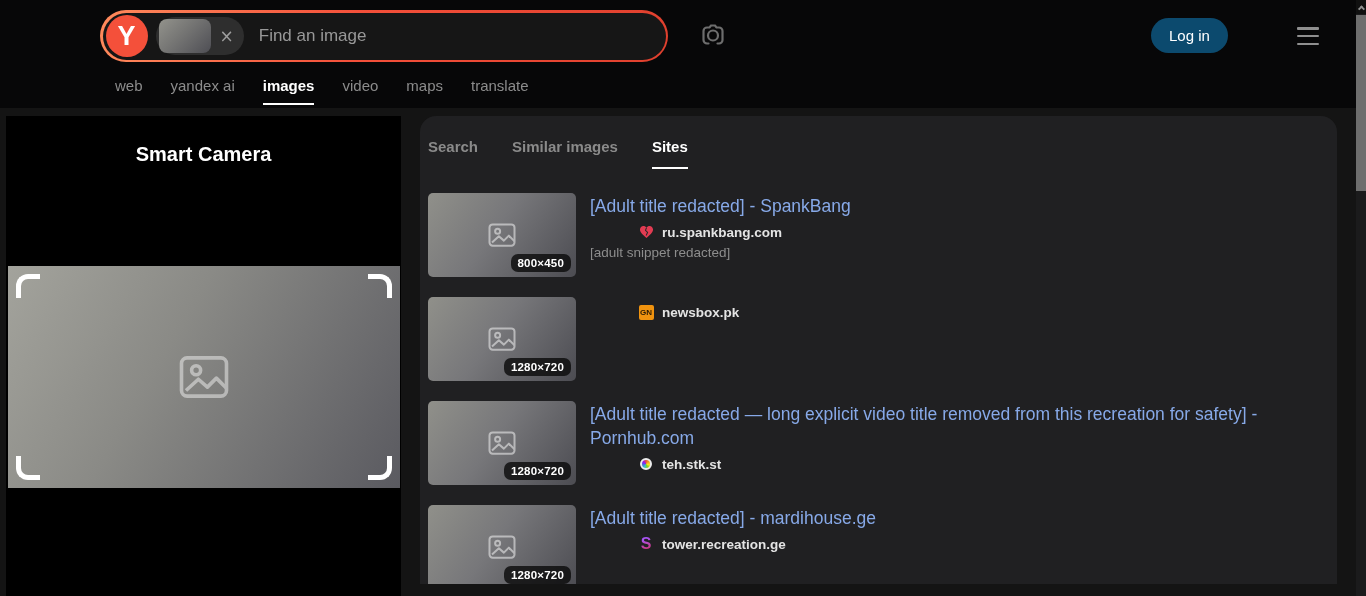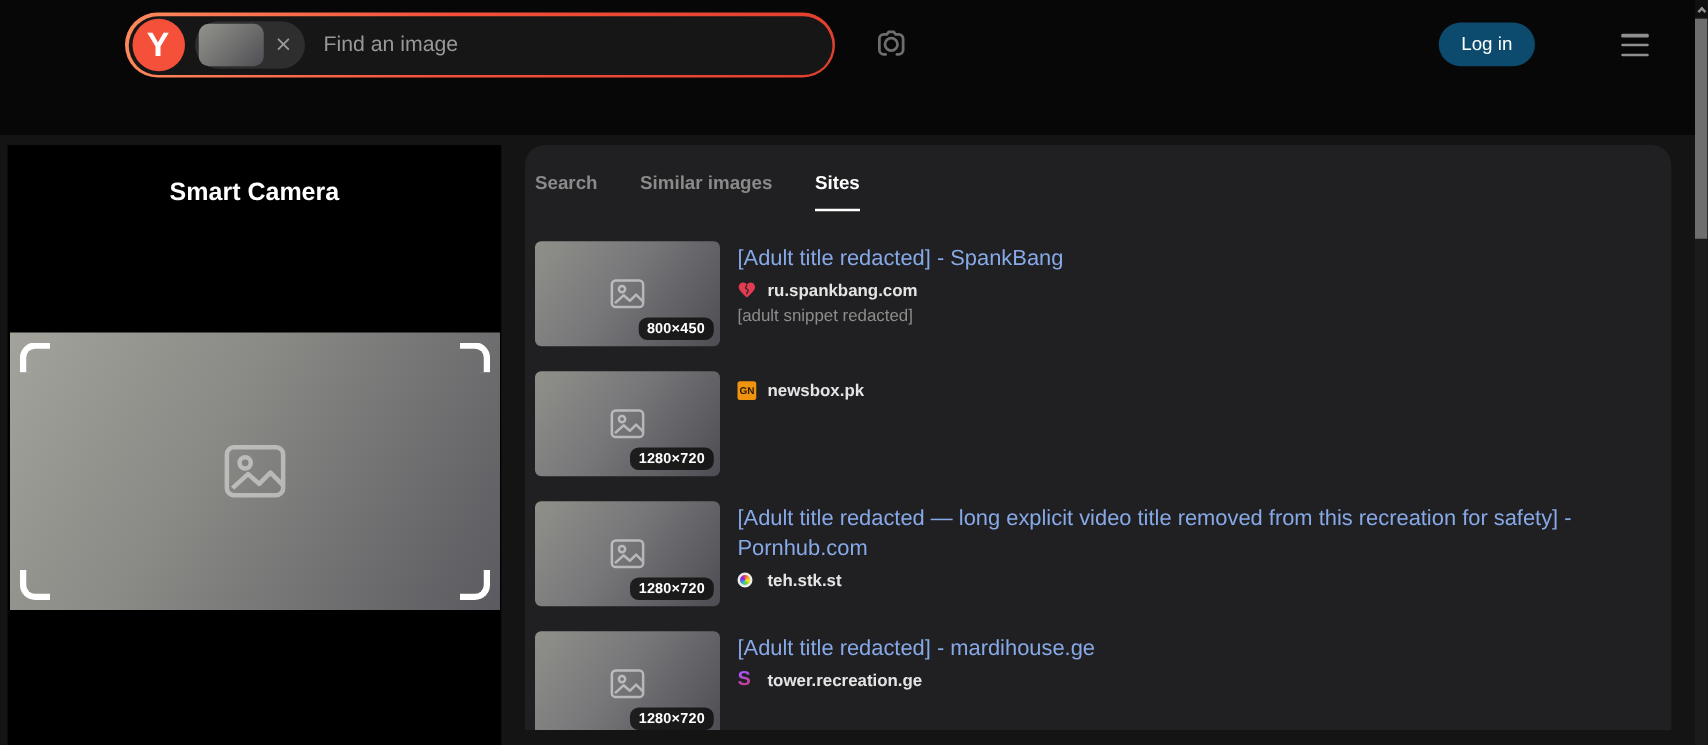--- a/index.html
+++ b/index.html
@@ -149,21 +149,21 @@
   .result-text { padding-top: 1px; min-width: 0; }
   .result-title {
     color: #87a9e8; font-size: 17.5px; line-height: 24px;
     max-width: 735px; cursor: pointer; text-decoration: none; display: block;
   }
   .domain-row { margin-top: 6px; display: flex; align-items: center; gap: 8px; }
   .domain { color: #e4e4e4; font-size: 13.5px; font-weight: bold; cursor: pointer; }
   .snippet { margin-top: 5px; color: #8d8d8d; font-size: 13.5px; }
 
   
-  .fav { width: 16px; height: 16px; display: flex; align-items: center; flex: 0 0 auto; }
+  .fav { width: 16px; height: 16px; display: flex; align-items: center; justify-content: center; flex: 0 0 auto; margin-left: 48px; }
   .fav-gn {
     width: 15px; height: 15px; border-radius: 2px;
     background: #f0930f; color: #2a1a05;
     font-size: 8px; font-weight: bold; letter-spacing: 0;
     display: flex; align-items: center; justify-content: center;
   }
   .fav-wheel {
     width: 12px; height: 12px; border-radius: 50%;
     border: 2px solid #ececec;
     background: conic-gradient(#e54d42, #f5a623, #f8e71c, #7ed321, #39c2c9, #4a6fd9, #9013fe, #e54d42);
@@ -221,20 +221,28 @@
   </div>
 
   <button class="login-btn">Log in</button>
 
   <div class="hamburger">
     <span></span>
       <span></span>
       <span></span>
   </div>
 
+  <div class="nav-tabs">
+    <div class="nav-tab">web</div>
+    <div class="nav-tab">yandex ai</div>
+    <div class="nav-tab active">images</div>
+    <div class="nav-tab">video</div>
+    <div class="nav-tab">maps</div>
+    <div class="nav-tab">translate</div>
+  </div>
 </div>
 
 <div class="smart-panel">
   <div class="smart-title">Smart Camera</div>
 
   <div class="query-preview">
     <svg class="ph-icon" width="54" height="54" viewBox="0 0 24 24" fill="none">
       <rect x="2" y="3.5" width="20" height="17" rx="2.5" stroke="#ffffff" stroke-width="1.6"></rect>
       <circle cx="8.5" cy="9" r="2" stroke="#ffffff" stroke-width="1.6"></circle>
       <path d="M4 18 l5.5-5 4 3.5 4-4 L22 17" stroke="#ffffff" stroke-width="1.6" stroke-linejoin="round"></path>

